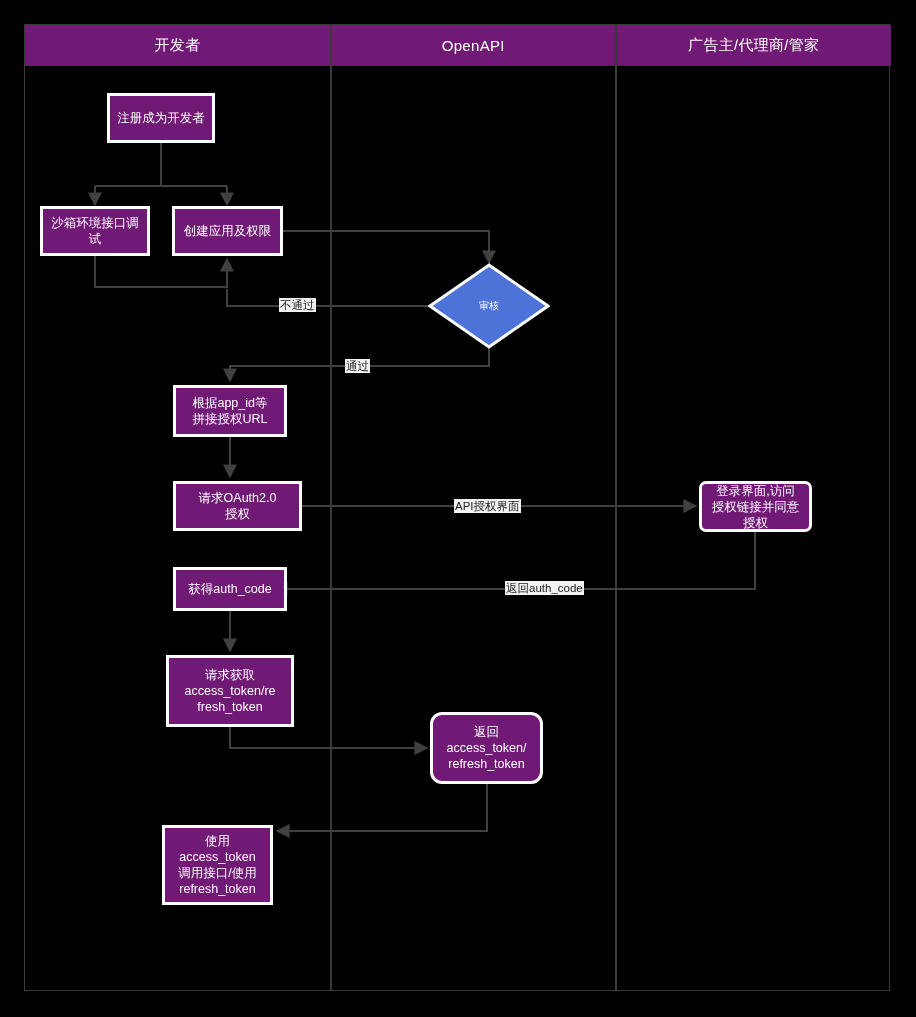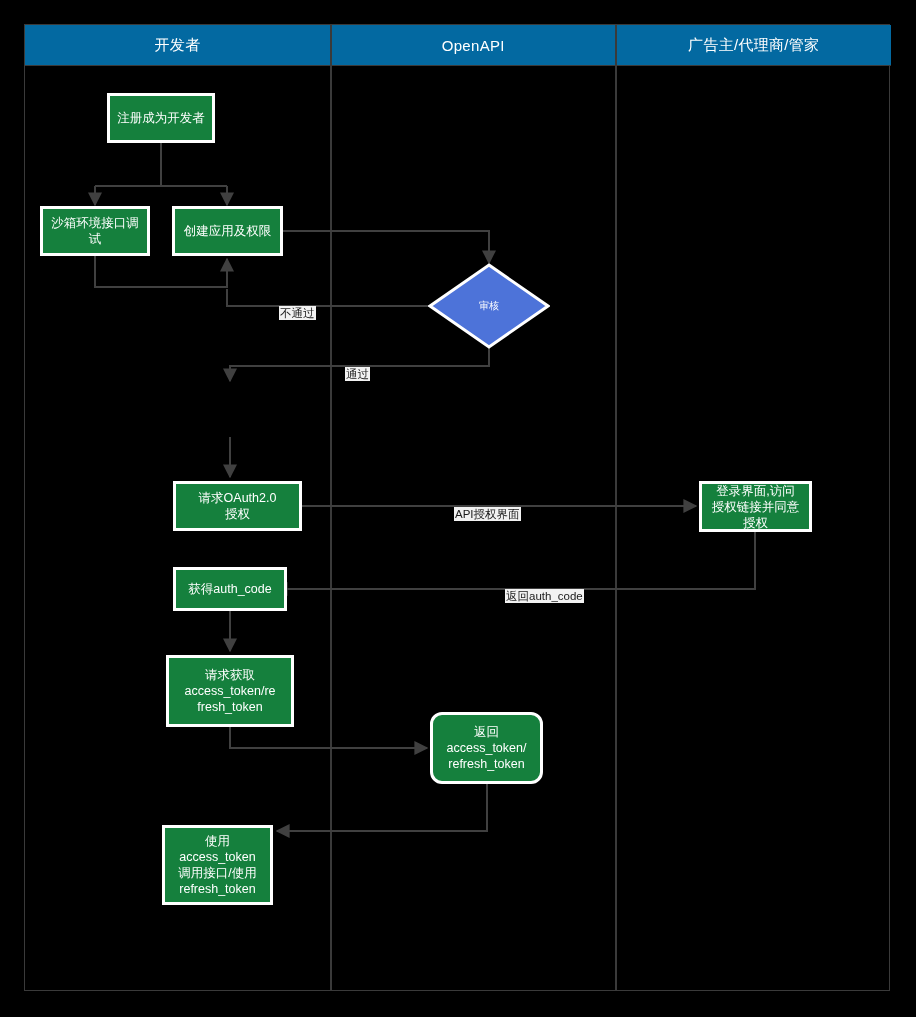--- a/index.html
+++ b/index.html
@@ -31,33 +31,33 @@
     position: absolute;
     top: 0;
     width: 1.5px;
     height: 100%;
     background: #3a3a3a;
   }
   .lane-header {
     position: absolute;
     top: 0;
     height: 41px;
-    background: #0369a1;
+    background: #701a75;
     color: #ffffff;
     display: flex;
     align-items: center;
     justify-content: center;
     font-size: 15px;
     letter-spacing: 0.3px;
     border-bottom: 1.5px solid #3a3a3a;
     box-sizing: border-box;
   }
   .node {
     position: absolute;
-    background: #15803d;
+    background: #701a75;
     border: 3px solid #ffffff;
     box-sizing: border-box;
     color: #ffffff;
     display: flex;
     align-items: center;
     justify-content: center;
     text-align: center;
     font-size: 12.5px;
     line-height: 16px;
     padding: 2px 4px;
@@ -79,21 +79,20 @@
     pointer-events: none;
   }
   .edge-label {
     position: absolute;
     background: #f2f2f2;
     color: #1a1a1a;
     font-size: 11.5px;
     line-height: 14px;
     padding: 0 1px;
     white-space: nowrap;
-    margin-top: 8px;
   }
   #edges { position: absolute; left: 0; top: 0; }
 </style>
 </head>
 <body>
 
 <div id="canvas">
 
   <div id="swimlane-frame">
     <div class="lane-divider" style="left:305px;"></div>
@@ -152,25 +151,27 @@
 
   <div class="node" style="left:172px; top:206px; width:111px; height:50px;">创建应用及权限</div>
 
   <div class="diamond-wrap" style="left:428px; top:263px; width:122px; height:86px;">
     <svg width="122" height="86">
       <polygon points="61,2 120,43 61,84 2,43" fill="#4d73d9" stroke="#ffffff" stroke-width="3"></polygon>
     </svg>
     <div class="diamond-label">审核</div>
   </div>
 
+  <div class="node" style="left:173px; top:385px; width:114px; height:52px;">根据app_id等
+拼接授权URL</div>
 
   <div class="node" style="left:173px; top:481px; width:129px; height:50px;">请求OAuth2.0
 授权</div>
 
-  <div class="node" style="left:699px; top:481px; width:113px; height:51px;">登录界面,访问
+  <div class="node" style="left:699px; top:481px; width:113px; height:51px;border-radius:7px;">登录界面,访问
 授权链接并同意
 授权</div>
 
   <div class="node" style="left:173px; top:567px; width:114px; height:44px;">获得auth_code</div>
 
   <div class="node" style="left:166px; top:655px; width:128px; height:72px;">请求获取
 access_token/re
 fresh_token</div>
 
   <div class="node" style="left:430px; top:712px; width:113px; height:72px;border-radius:12px;">返回

